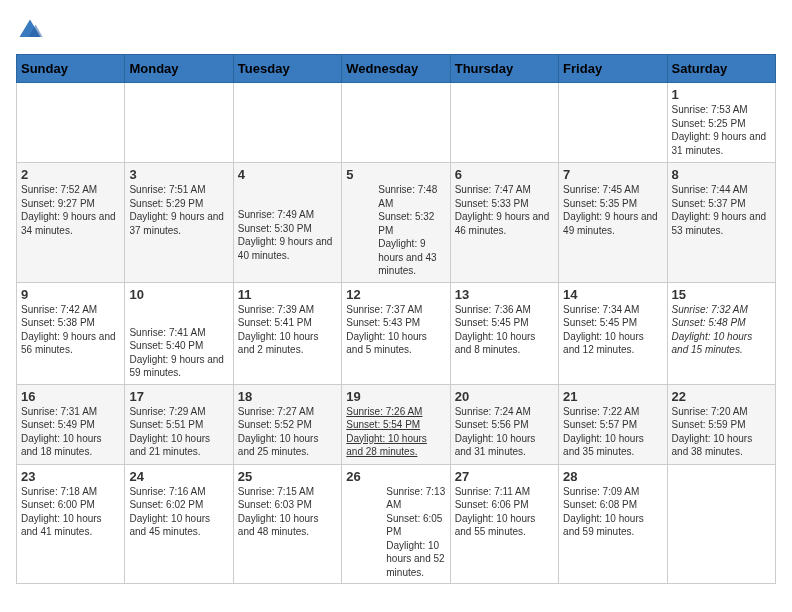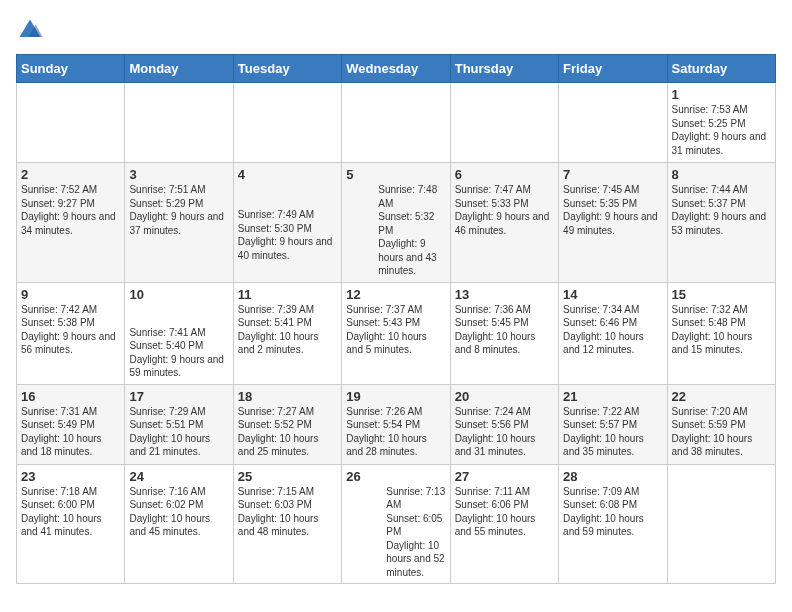--- a/index.html
+++ b/index.html
@@ -53,21 +53,21 @@
       font-size: 14px;
       color: #555;
     }
     .calendar {
       width: 100%;
       border-collapse: collapse;
       border: 1px solid #ccc;
     }
     .calendar th {
       background-color: #3a7abf;
-      color: #ffffff;
+      color: #000000;
       font-size: 13px;
       font-weight: bold;
       padding: 6px 4px;
       text-align: left;
       border: 1px solid #2c66a0;
     }
     .calendar td {
       width: 108px;
       vertical-align: top;
       padding: 4px 4px;
@@ -213,26 +213,26 @@
         </td>
         <td>
           <span class="day-num">13</span>
           <div class="day-info" style="white-space: pre-line;">Sunrise: 7:36 AM
 Sunset: 5:45 PM
 Daylight: 10 hours and 8 minutes.</div>
         </td>
         <td>
           <span class="day-num">14</span>
           <div class="day-info" style="white-space: pre-line;">Sunrise: 7:34 AM
-Sunset: 6:46 PM
+Sunset: 5:45 PM
 Daylight: 10 hours and 12 minutes.</div>
         </td>
         <td>
           <span class="day-num">15</span>
-          <div class="day-info" style="white-space: pre-line;">Sunrise: 7:32 AM
+          <div class="day-info" style="white-space: pre-line; font-style: italic;">Sunrise: 7:32 AM
 Sunset: 5:48 PM
 Daylight: 10 hours and 15 minutes.</div>
         </td>
       </tr>
       <tr>
         <td>
           <span class="day-num">16</span>
           <div class="day-info" style="white-space: pre-line;">Sunrise: 7:31 AM
 Sunset: 5:49 PM
 Daylight: 10 hours and 18 minutes.</div>
@@ -244,21 +244,21 @@
 Daylight: 10 hours and 21 minutes.</div>
         </td>
         <td>
           <span class="day-num">18</span>
           <div class="day-info" style="white-space: pre-line;">Sunrise: 7:27 AM
 Sunset: 5:52 PM
 Daylight: 10 hours and 25 minutes.</div>
         </td>
         <td>
           <span class="day-num">19</span>
-          <div class="day-info" style="white-space: pre-line;">Sunrise: 7:26 AM
+          <div class="day-info" style="white-space: pre-line; text-decoration: underline;">Sunrise: 7:26 AM
 Sunset: 5:54 PM
 Daylight: 10 hours and 28 minutes.</div>
         </td>
         <td>
           <span class="day-num">20</span>
           <div class="day-info" style="white-space: pre-line;">Sunrise: 7:24 AM
 Sunset: 5:56 PM
 Daylight: 10 hours and 31 minutes.</div>
         </td>
         <td>

